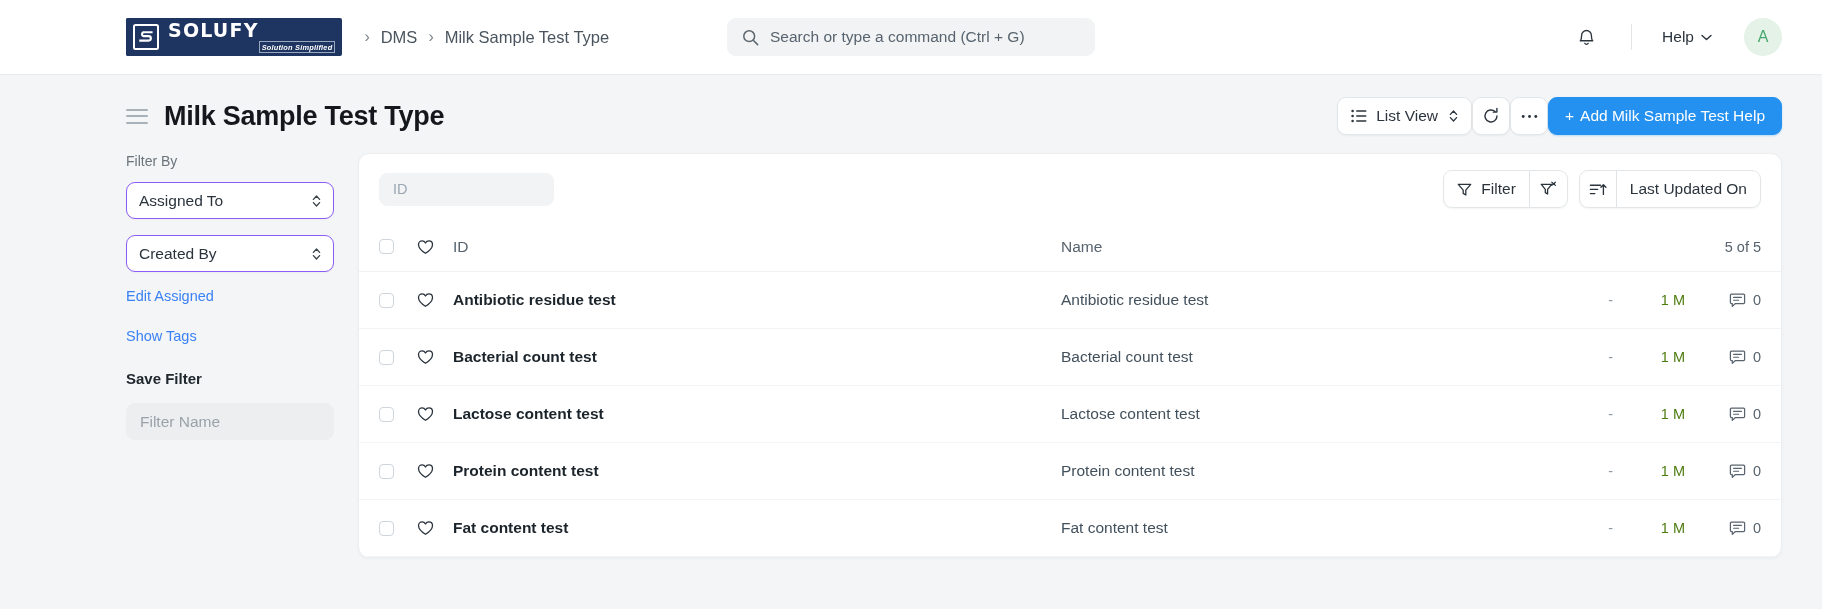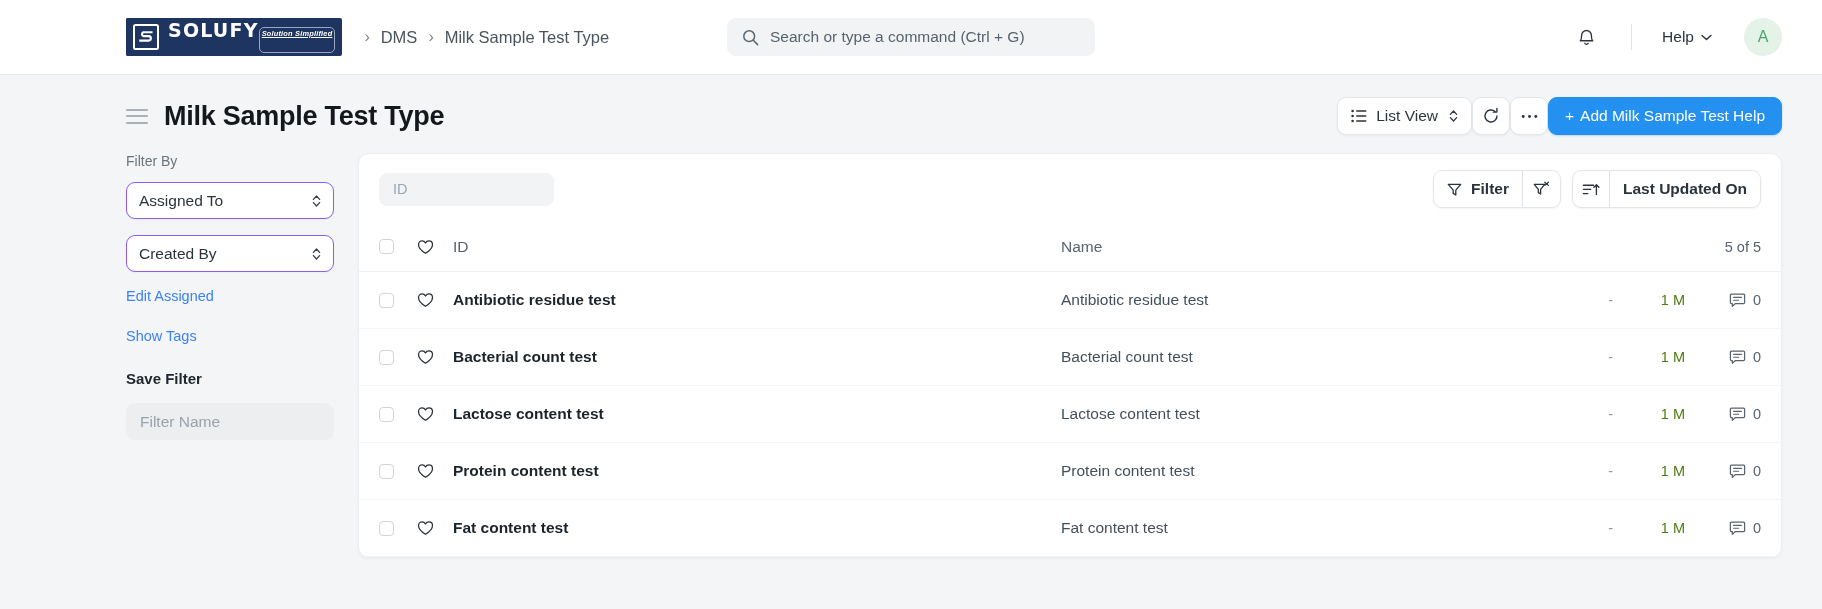--- a/index.html
+++ b/index.html
@@ -39,24 +39,23 @@
     padding: 3px 7px 3px 2px;
   }
   .logo-name {
     color: #ffffff; font-size: 19px; font-weight: bold;
     letter-spacing: 1.2px; line-height: 1.02;
     font-family: "DejaVu Sans", sans-serif;
   }
   .logo-tag {
     color: #ffffff; font-size: 7.4px; font-weight: bold;
     font-style: italic; letter-spacing: 0.2px;
-    border: 1px solid #9aa7bd; border-radius: 5px;
-    padding: 0.5px 2px; margin-top: 6px; text-align: center;
+    border: 1px solid #9aa7bd; border-radius: 0;
+    padding: 0.5px 2px; margin-top: 20px; text-align: center;
     white-space: nowrap;
-    text-decoration: underline;
   }
 
   .breadcrumb { display: flex; align-items: center; margin-left: 22px; gap: 11px; }
   .crumb-sep { color: #7c8791; font-size: 16px; line-height: 1; }
   .crumb {
     font-size: 16.5px; color: #4a545e; white-space: nowrap;
   }
 
   .search-wrap {
     position: absolute; left: 50%; transform: translateX(-50%);
@@ -167,21 +166,21 @@
     display: flex; align-items: center; padding: 16px 20px 14px 20px;
   }
   .id-filter {
     width: 175px; height: 33px; background: #f2f3f4; border: 1px solid #f2f3f4;
     border-radius: 8px; padding: 0 13px; outline: none;
     font-family: inherit; font-size: 14.5px; color: #2b343d;
   }
   .id-filter::placeholder { color: #9aa8b4; }
   .tool-right { margin-left: auto; display: flex; align-items: center; gap: 11px; }
   .btn-group { display: flex; }
-  .btn-group .btn { border-radius: 0; font-weight: bold; }
+  .btn-group .btn { border-radius: 0; }
   .btn-group .btn:first-child { border-top-left-radius: 9px; border-bottom-left-radius: 9px; }
   .btn-group .btn:last-child {
     border-top-right-radius: 9px; border-bottom-right-radius: 9px;
     border-left: none;
   }
 
   .row-base {
     display: flex; align-items: center; padding: 0 20px; height: 57px;
   }
   .thead { border-bottom: 1px solid #f0f1f3; height: 50px; }

